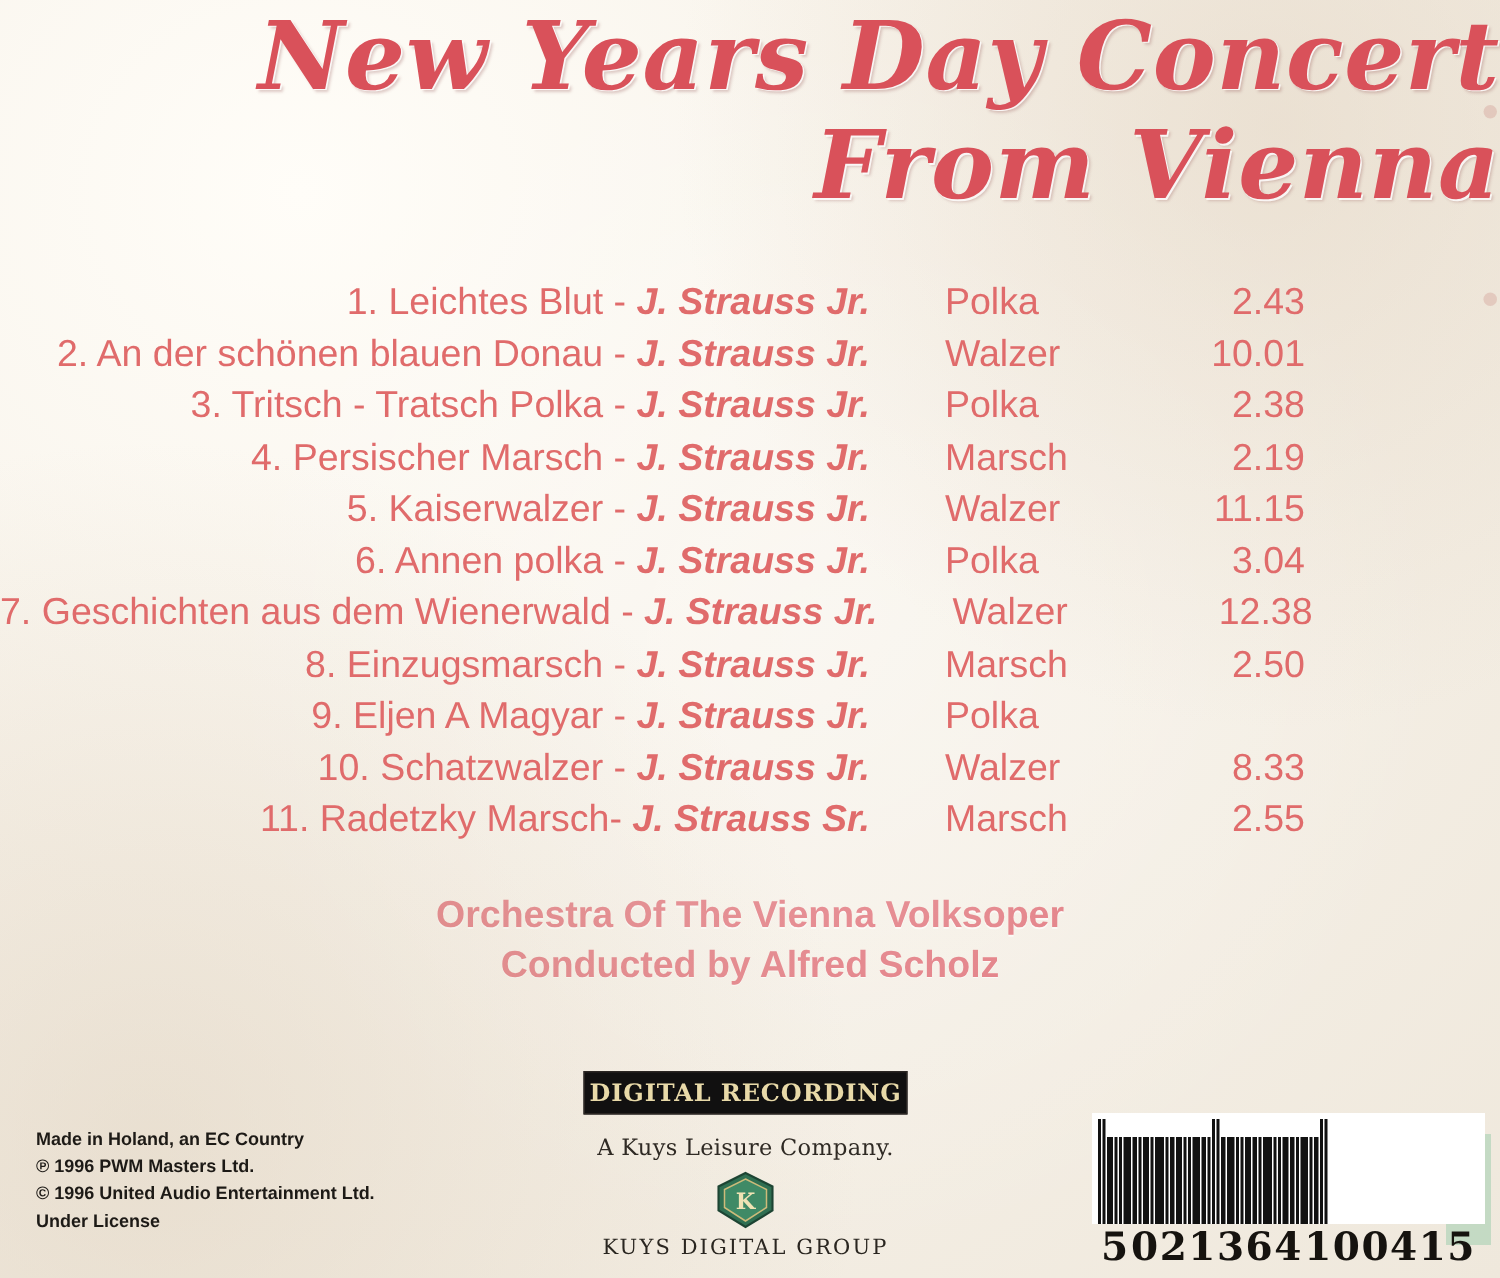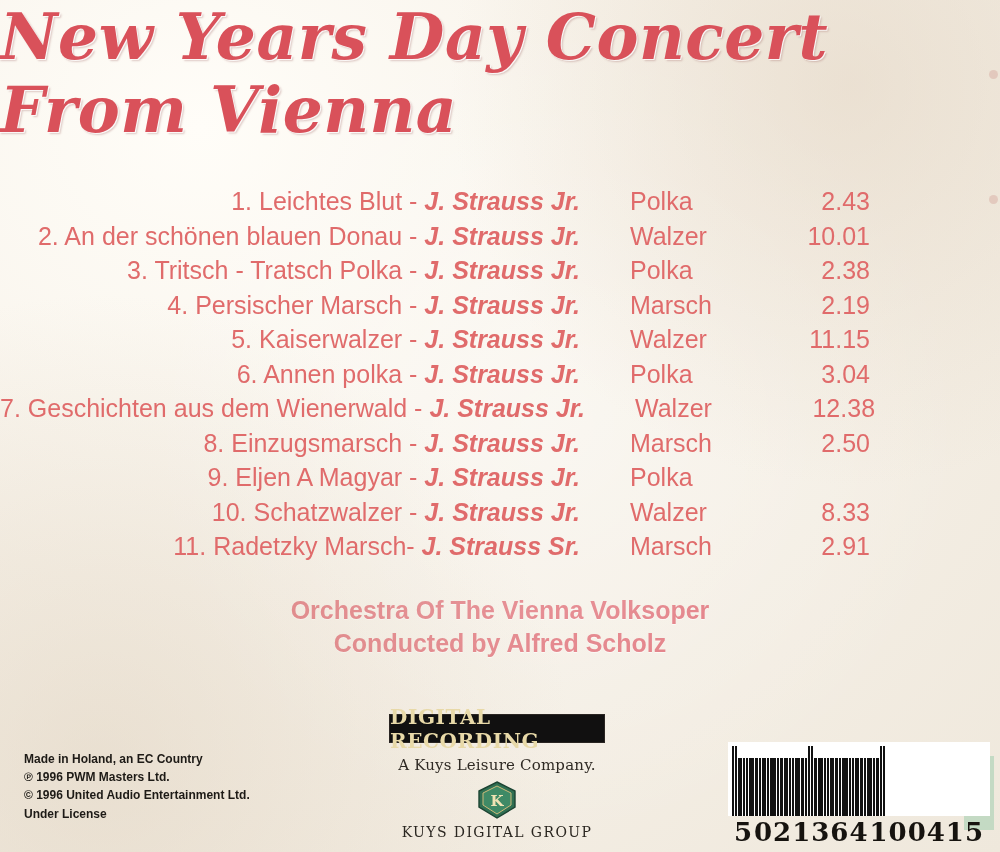--- a/index.html
+++ b/index.html
@@ -40,21 +40,21 @@
     height: 9px;
     border-radius: 50%;
     background: rgba(205,150,140,0.35);
   }
   .edge-mark.m1 { top: 70px; }
   .edge-mark.m2 { top: 195px; }
 
   .title-block {
     position: relative;
     padding-top: 6px;
-    text-align: left;
+    text-align: right;
   }
   .title-line {
     font-family: "DejaVu Serif", serif;
     font-style: italic;
     font-weight: 700;
     color: #d9515a;
     letter-spacing: 0.5px;
     text-shadow:
       1px 1px 0 rgba(255,255,255,0.85),
       2px 2px 2px rgba(150,90,90,0.30);
@@ -117,21 +117,21 @@
     height: 27px;
     background: #111010;
     border: 1px solid #2a2522;
     display: flex;
     align-items: center;
     justify-content: center;
   }
   .digital-badge span {
     font-family: "DejaVu Serif", serif;
     font-weight: 700;
-    font-size: 20px;
+    font-size: 16px;
     letter-spacing: 0.6px;
     color: #e8d9a8;
   }
 
   .kuys-block {
     position: absolute;
     left: 380px;
     top: 756px;
     width: 234px;
     text-align: center;
@@ -315,21 +315,21 @@
       <div class="track-time">8.33</div>
     </div>
 
     <div class="track-row">
       <div class="track-title">
         <span class="num">11.</span>
         <span class="name">Radetzky Marsch- </span>
         <span class="composer">J. Strauss Sr.</span>
       </div>
       <div class="track-type">Marsch</div>
-      <div class="track-time">2.91</div>
+      <div class="track-time">2.55</div>
     </div>
 
   </div>
 
   <div class="credits">
     <div>Orchestra Of The Vienna Volksoper</div>
     <div>Conducted by Alfred Scholz</div>
   </div>
 
   <div class="digital-badge">

